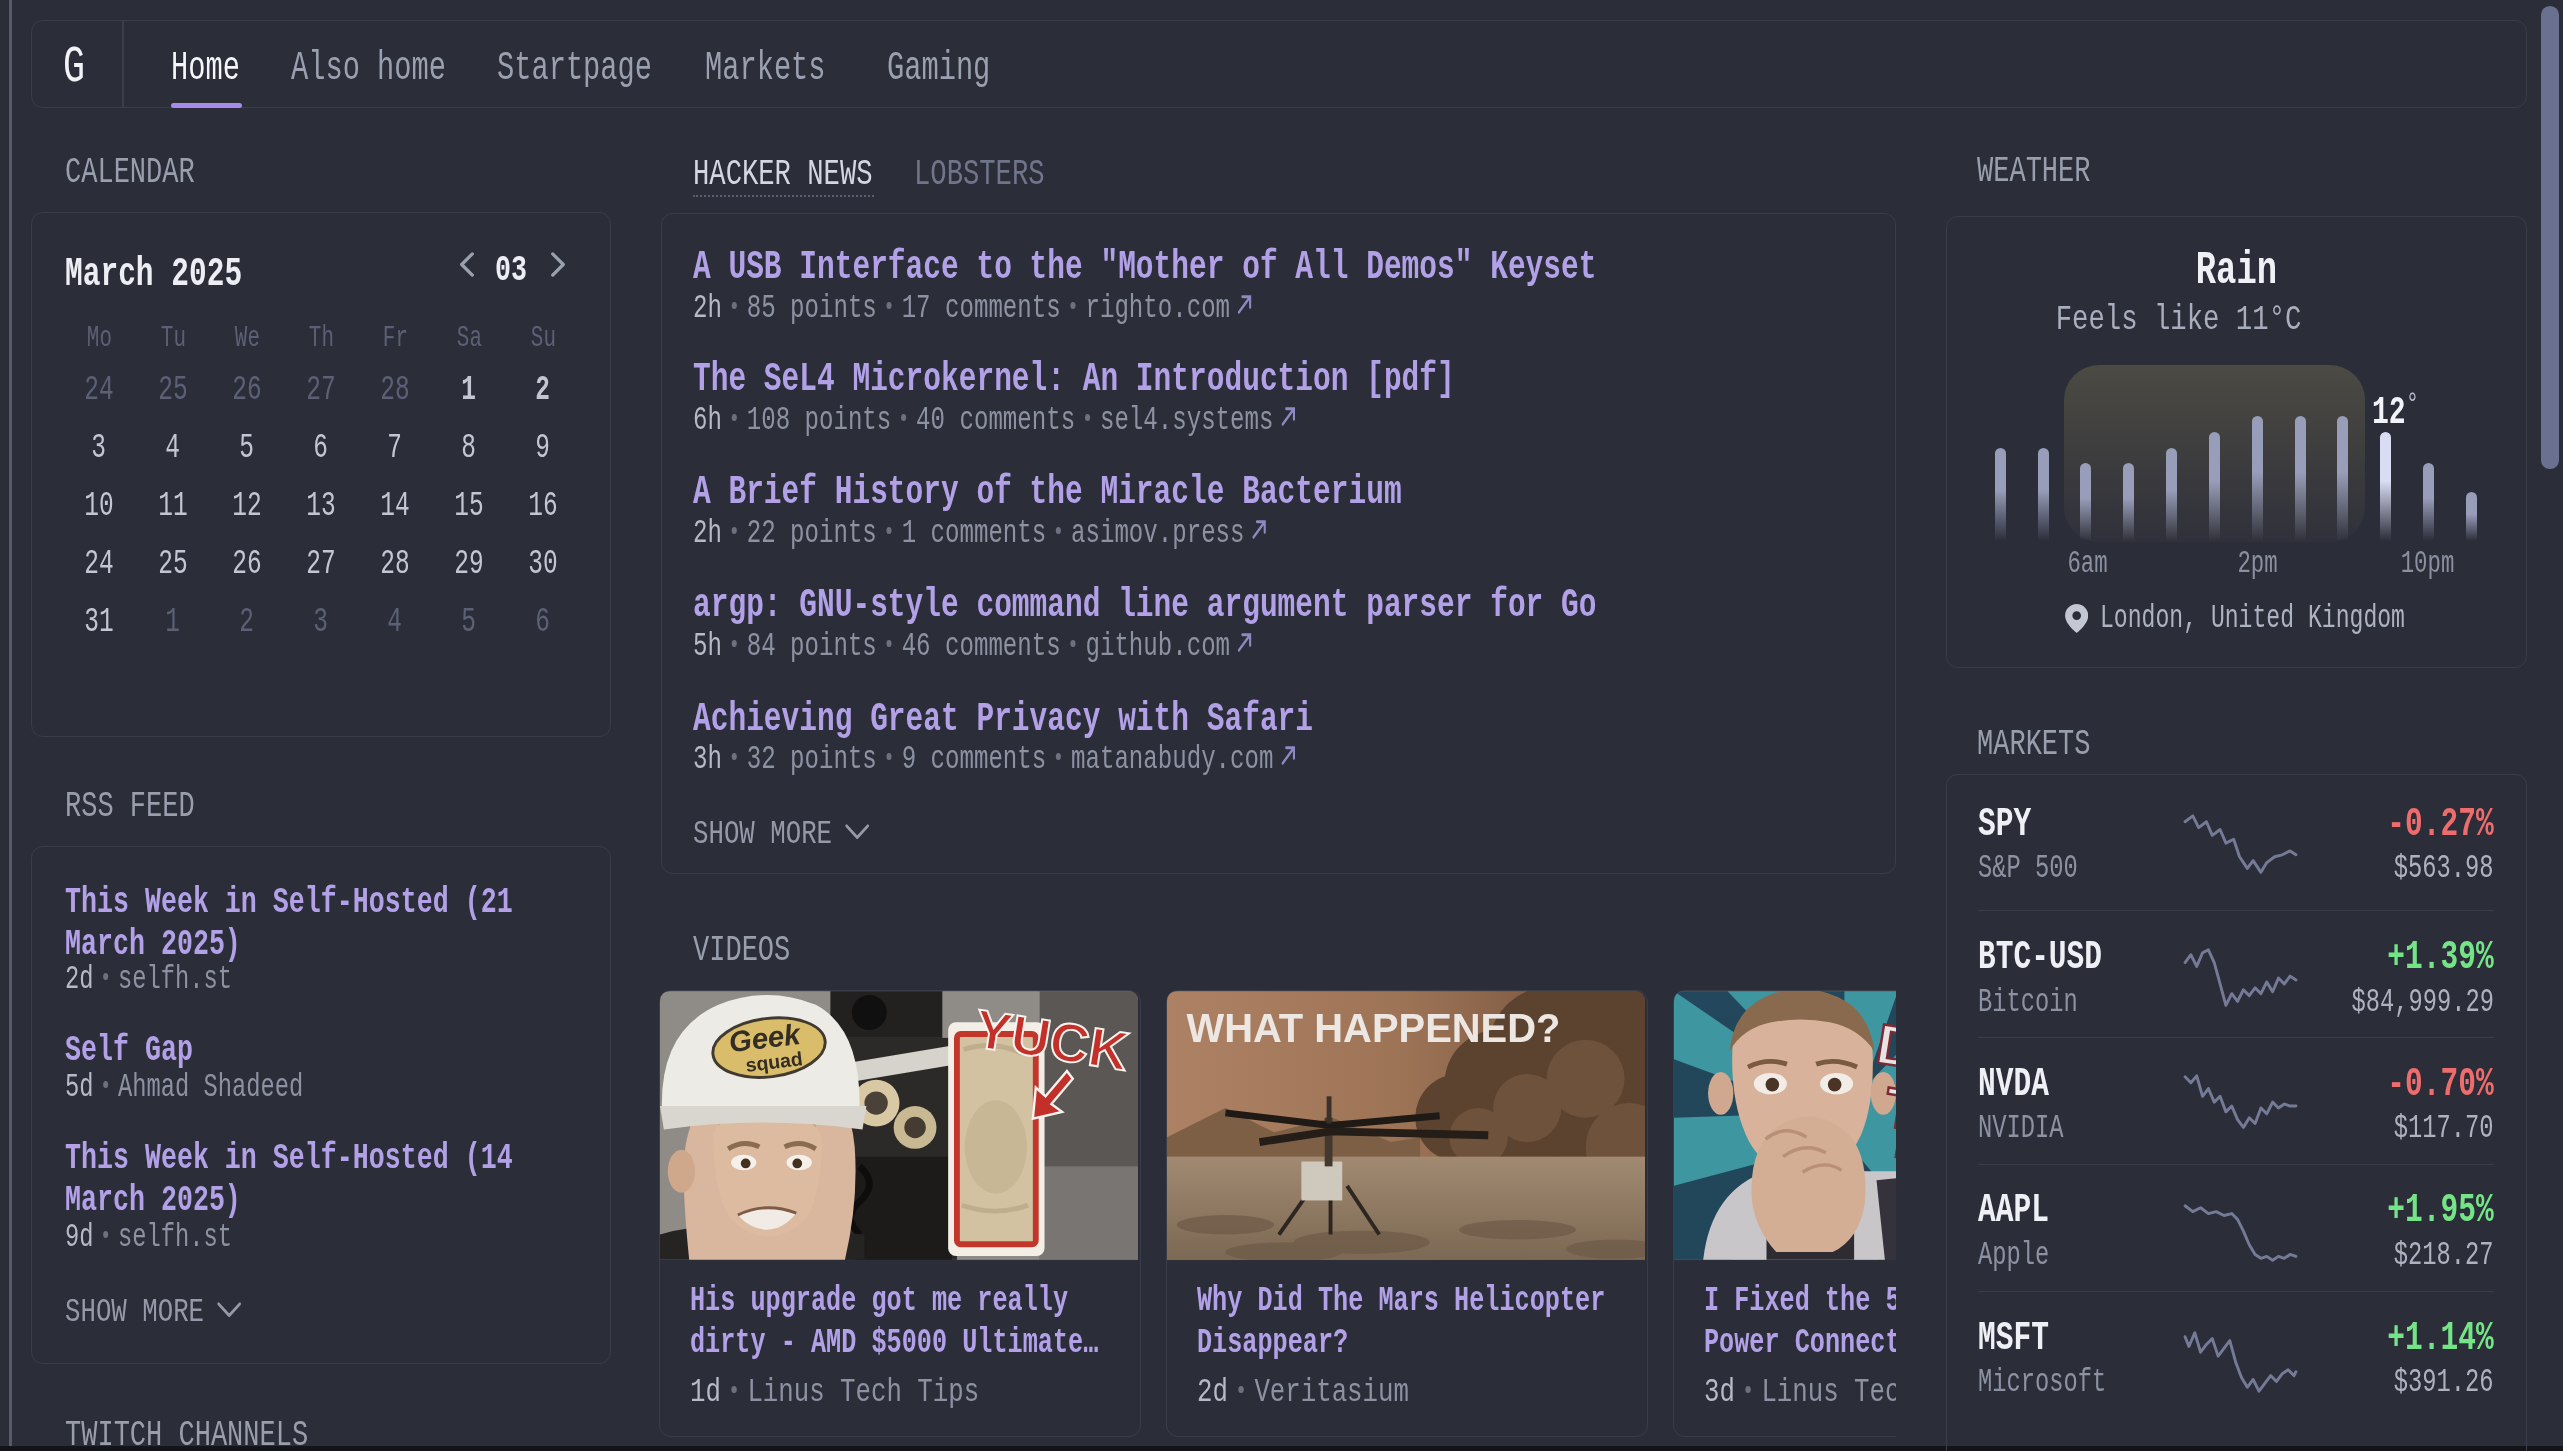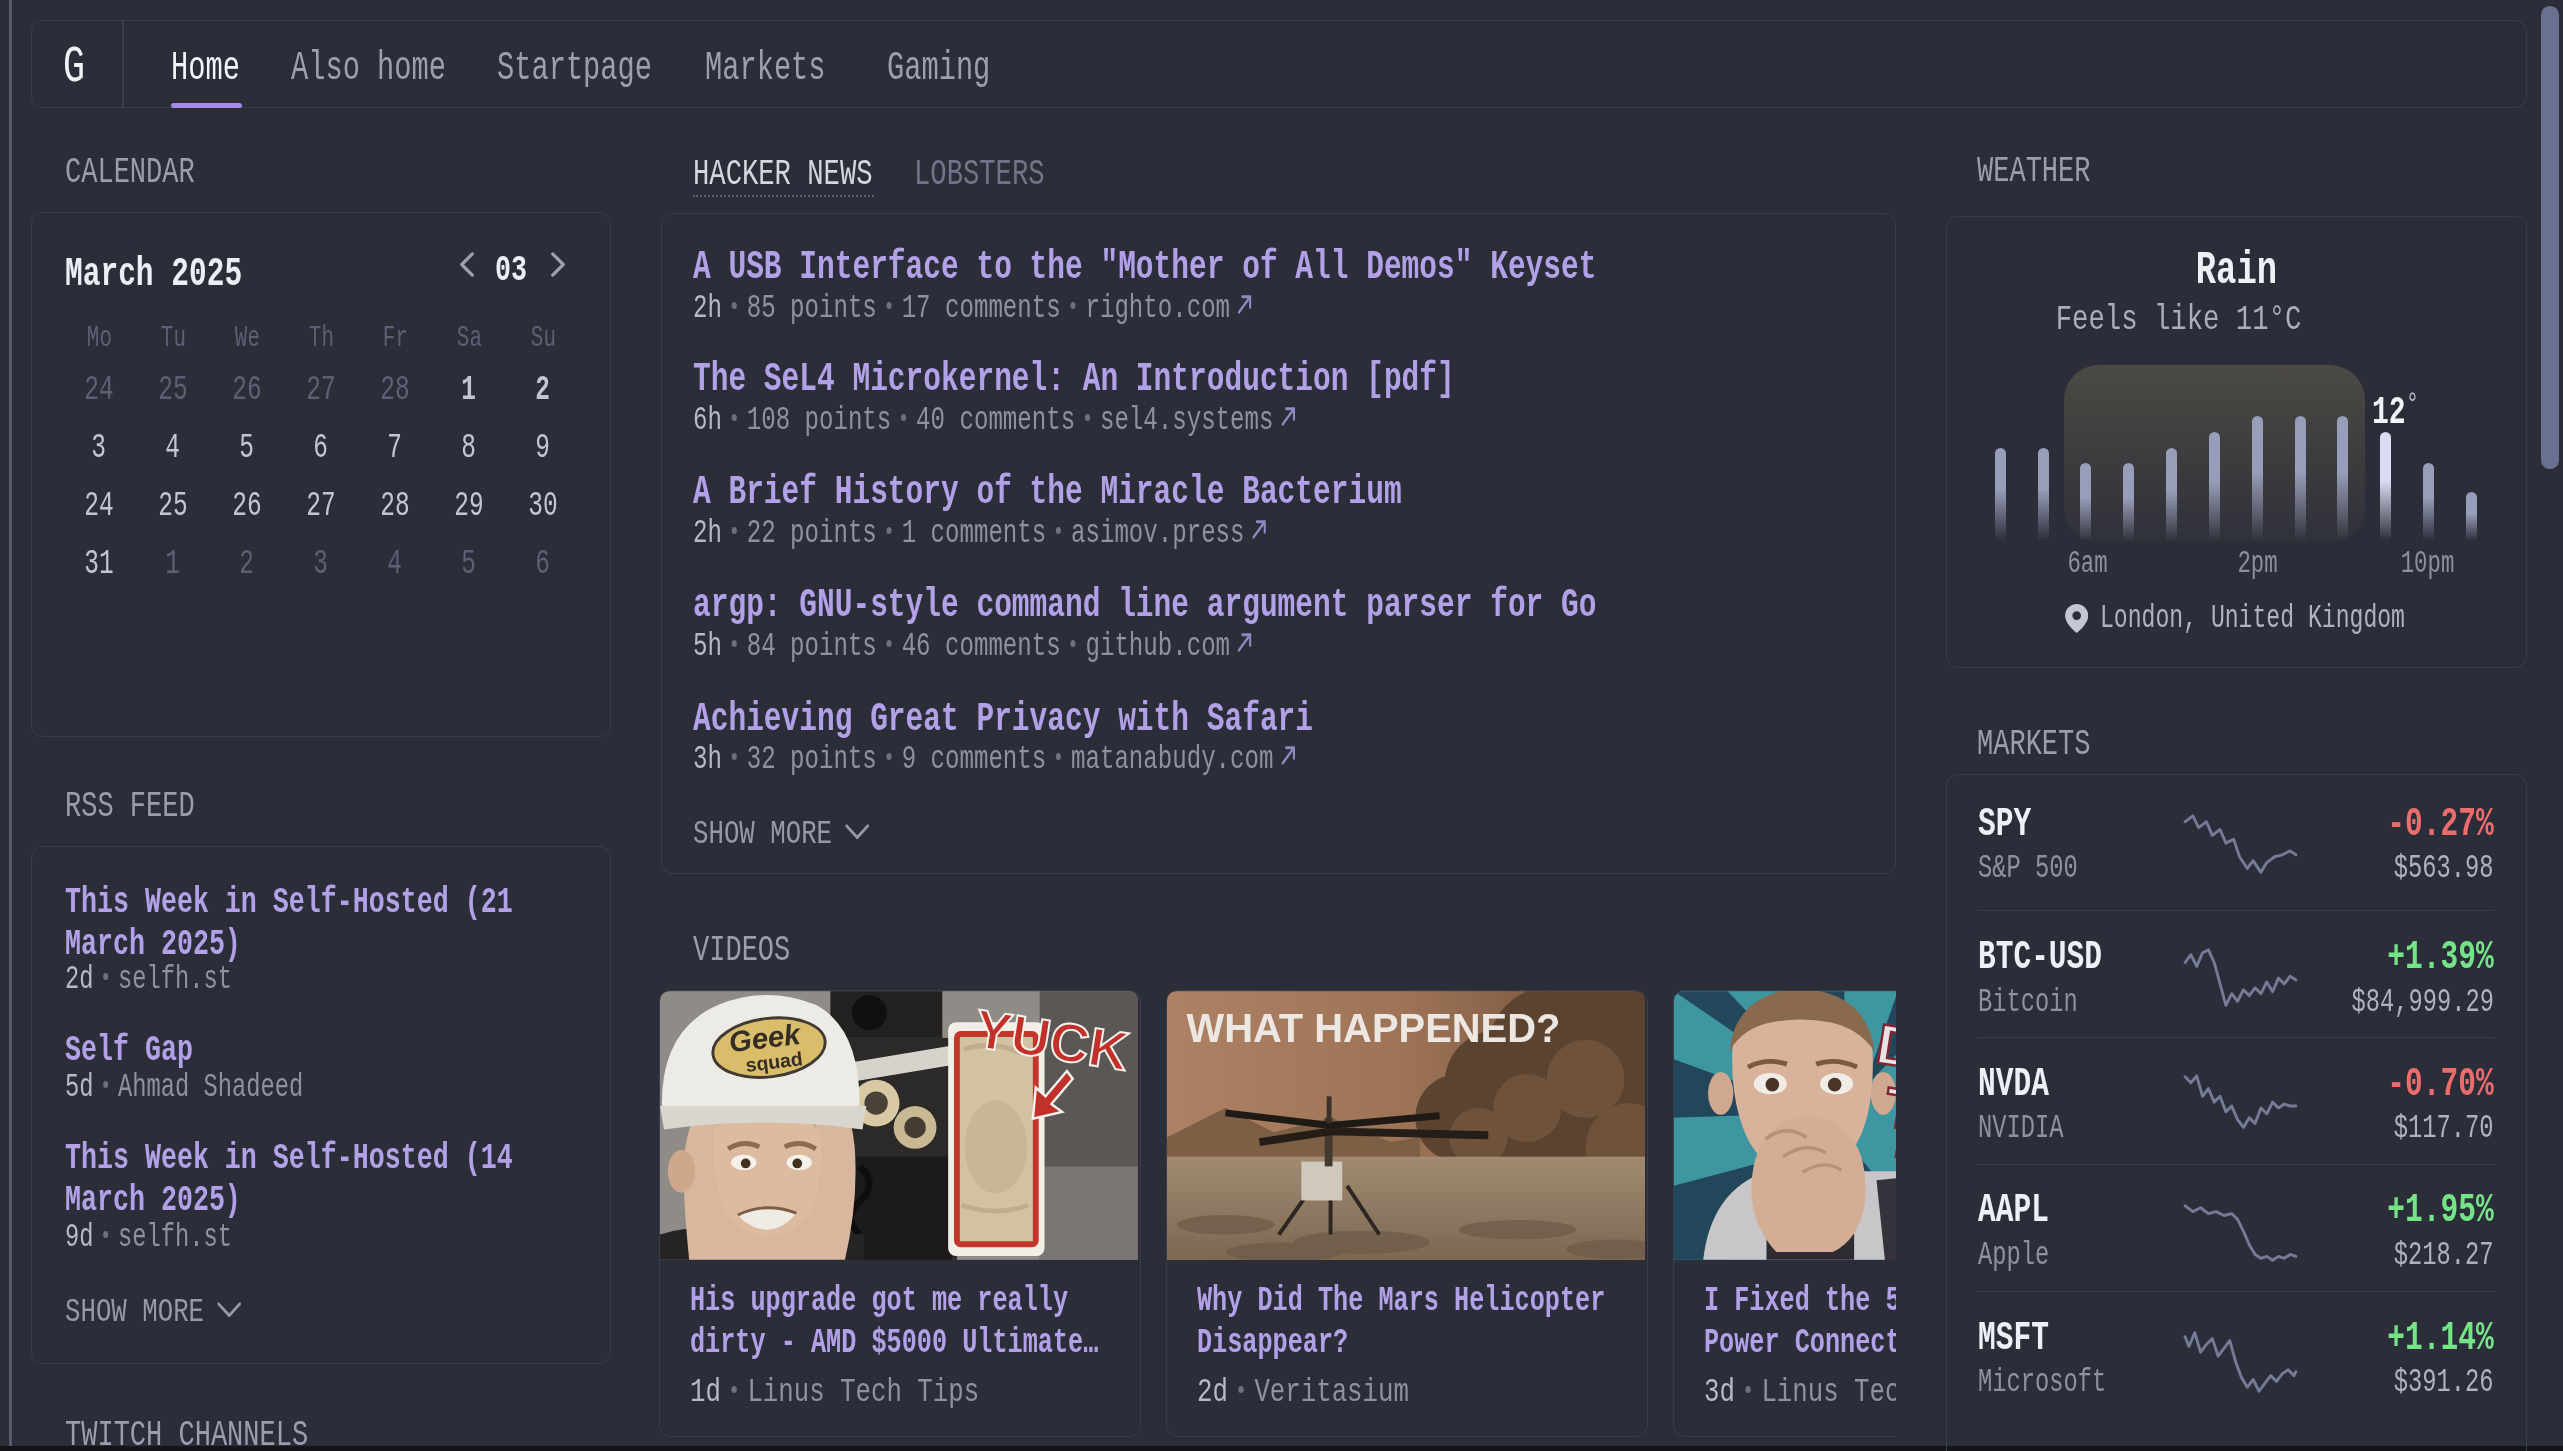--- a/index.html
+++ b/index.html
@@ -132,20 +132,43 @@
         <span>6</span>
       </div>
       <div class="c">
         <span>7</span>
       </div>
       <div class="c">
         <span>8</span>
       </div>
       <div class="c">
         <span>9</span>
+      </div>
+    </div>
+  <div class="row">
+      <div class="c">
+        <span>10</span>
+      </div>
+      <div class="c">
+        <span>11</span>
+      </div>
+      <div class="c">
+        <span>12</span>
+      </div>
+      <div class="c">
+        <span>13</span>
+      </div>
+      <div class="c">
+        <span>14</span>
+      </div>
+      <div class="c">
+        <span>15</span>
+      </div>
+      <div class="c">
+        <span>16</span>
       </div>
     </div>
   <div class="row">
       <div class="c">
         <span>24</span>
       </div>
       <div class="c">
         <span>25</span>
       </div>
       <div class="c">

